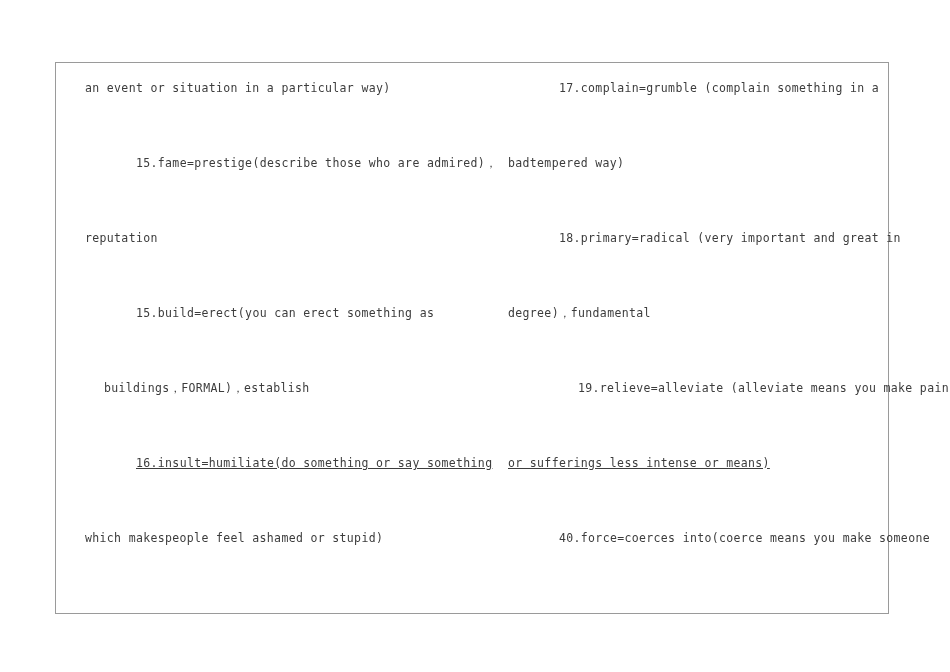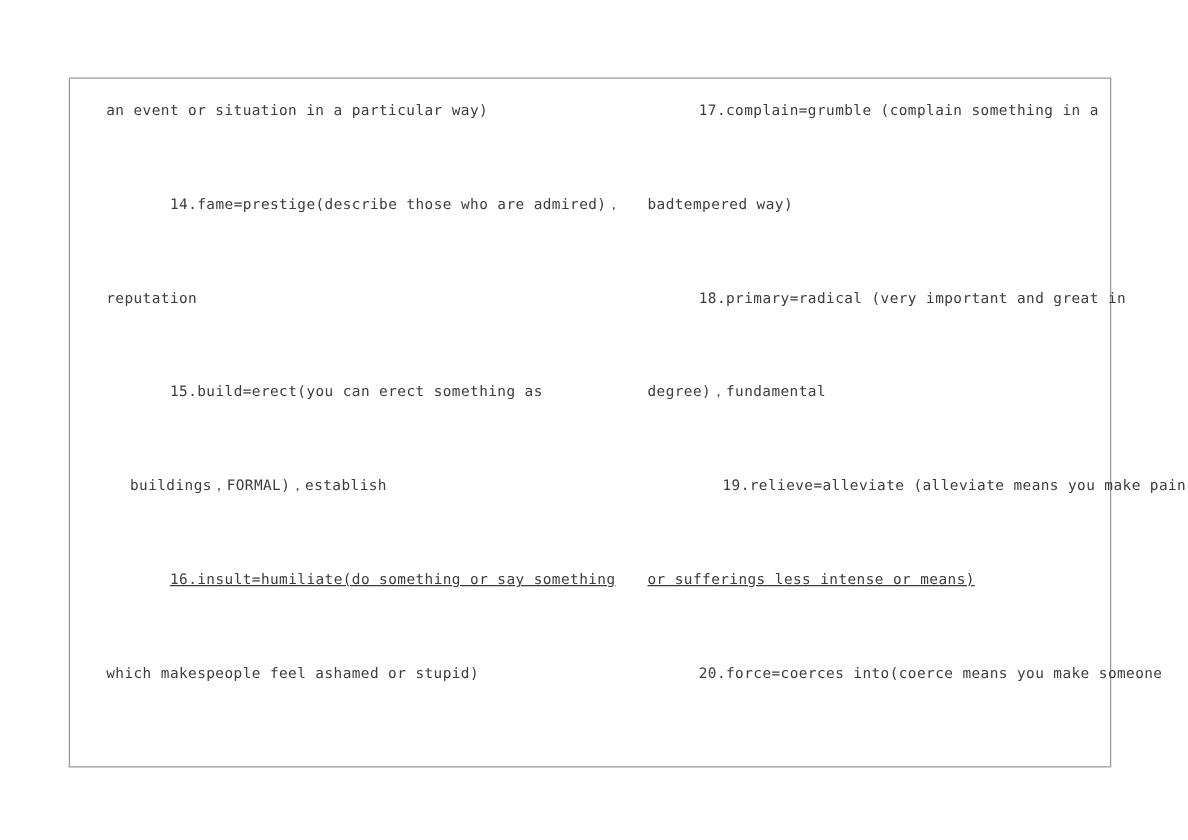--- a/index.html
+++ b/index.html
@@ -54,21 +54,21 @@
     font-size: 11.5px;
     line-height: 14px;
     letter-spacing: 0.35px;
     font-family: "DejaVu Sans Mono", "Liberation Mono", monospace;
   }
 
   
   .line.indent   { left: 80px; }
   .line.flush    { left: 29px; }
   .col#col-right .line.indent { left: 56px; }
-  .col#col-right .line.flush  { left:  15px; }
+  .col#col-right .line.flush  { left:  5px; }
 
   
   .r1 { top: 18px;  }
   .r2 { top: 93px;  }
   .r3 { top: 168px; }
   .r4 { top: 243px; }
   .r5 { top: 318px; margin-left: 19px; }
   .r6 { top: 393px; text-decoration: underline; }
   .r7 { top: 468px; }
 
@@ -80,32 +80,32 @@
 </style>
 </head>
 <body>
 
 <div id="page">
 
   <div id="content-frame">
 
     <div class="col" id="col-left">
       <div class="line flush r1">an event or situation in a particular way)</div>
-      <div class="line indent r2">14.fame=prestige(describe those who are admired)，</div>
+      <div class="line indent r2">15.fame=prestige(describe those who are admired)，</div>
       <div class="line flush r3">reputation</div>
       <div class="line indent r4">15.build=erect(you can erect something as</div>
       <div class="line flush r5">buildings，FORMAL)，establish</div>
       <div class="line indent r6">16.insult=humiliate(do something or say something</div>
       <div class="line flush r7">which makespeople feel ashamed or stupid)</div>
     </div>
 
     <div class="col" id="col-right">
       <div class="line indent r1 overflow-right">17.complain=grumble (complain something in a</div>
       <div class="line flush r2">badtempered way)</div>
       <div class="line indent r3 overflow-right">18.primary=radical (very important and great in</div>
       <div class="line flush r4">degree)，fundamental</div>
       <div class="line indent r5 overflow-right">19.relieve=alleviate (alleviate means you make pain</div>
       <div class="line flush r6">or sufferings less intense or means)</div>
-      <div class="line indent r7 overflow-right">20.force=coerces into(coerce means you make someone</div>
+      <div class="line indent r7 overflow-right">40.force=coerces into(coerce means you make someone</div>
     </div>
 
   </div>
 </div>
 
 </body></html>

